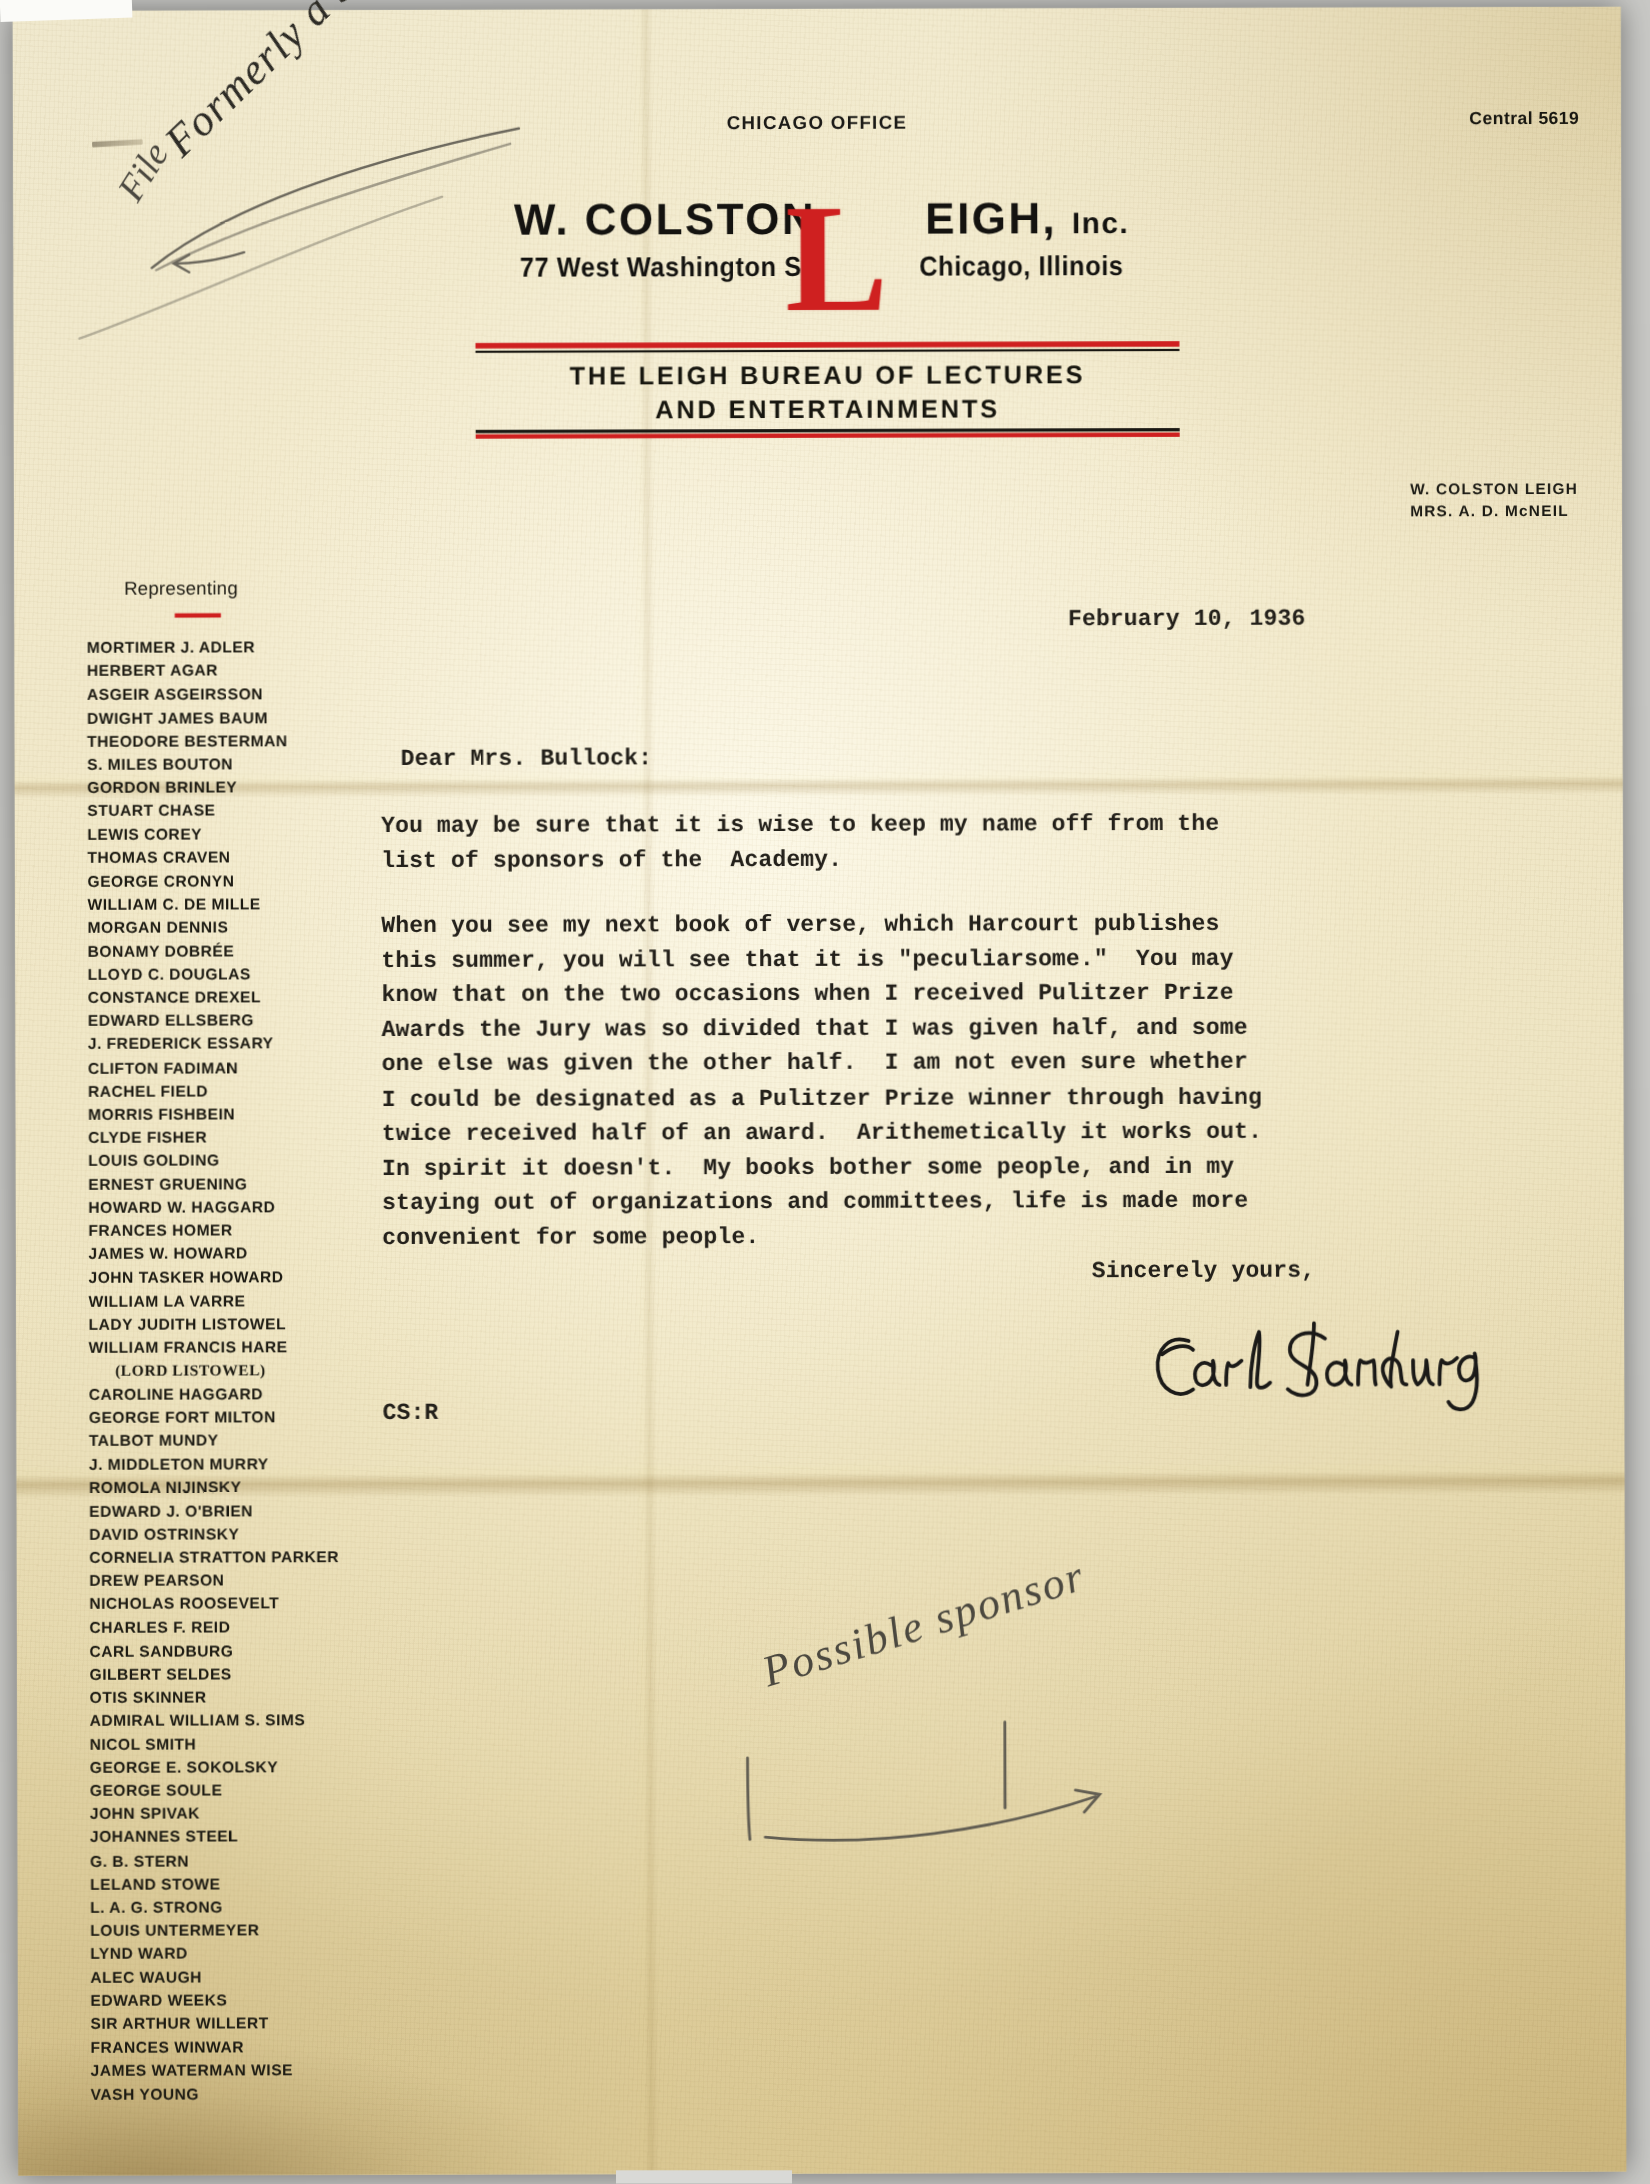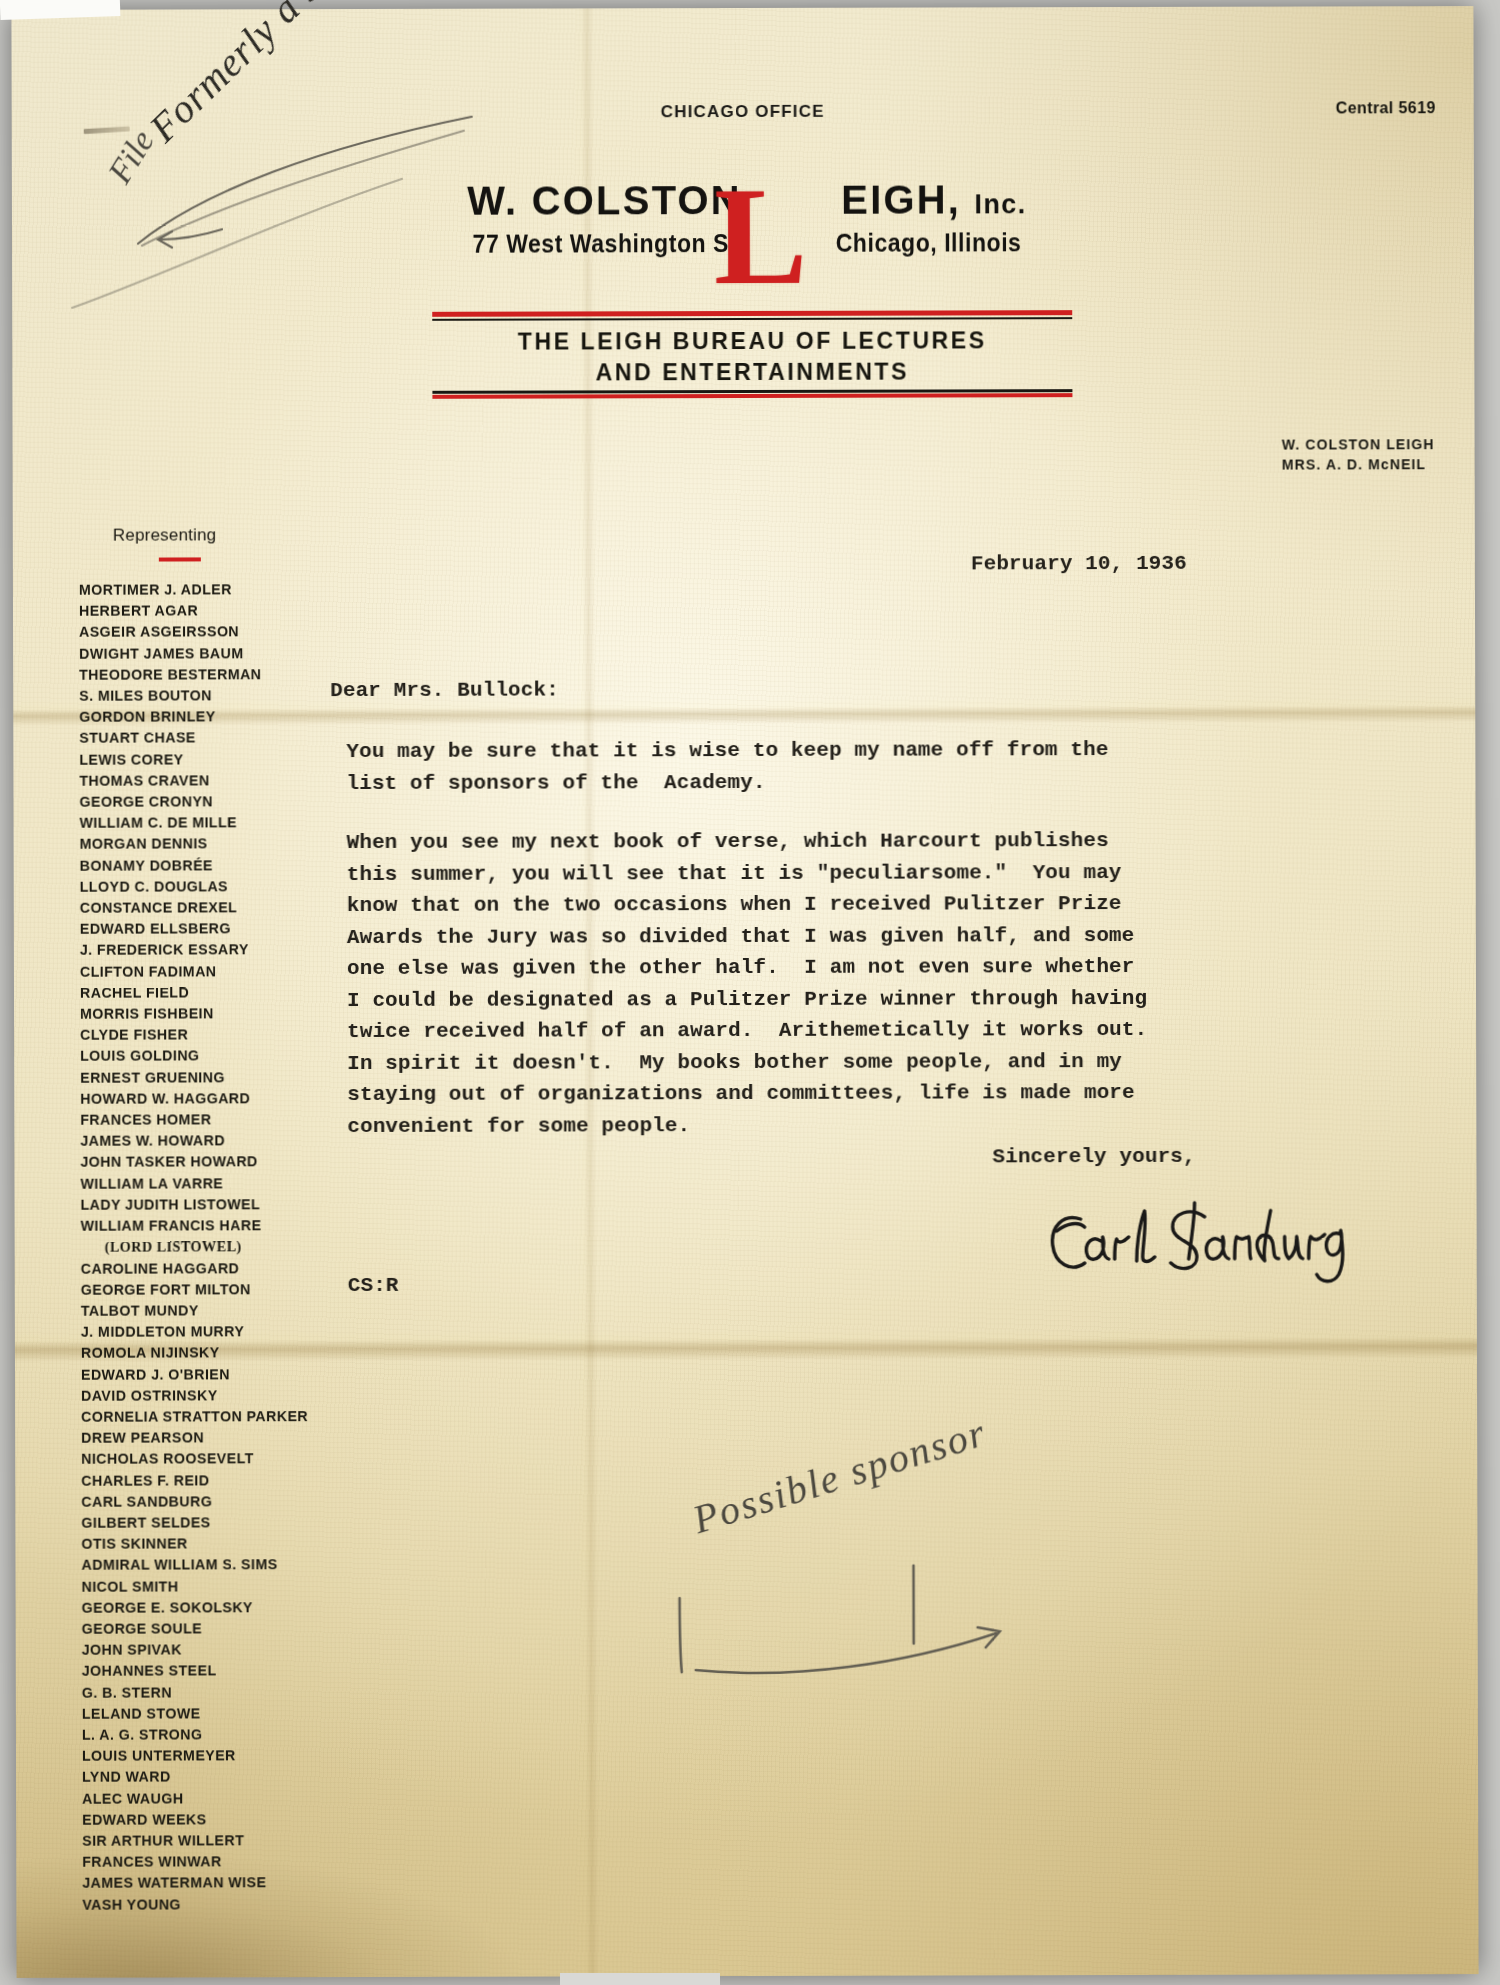--- a/index.html
+++ b/index.html
@@ -157,21 +157,21 @@
     font-family: "Liberation Mono", monospace;
     color: #23201a;
     font-weight: bold;
     letter-spacing: 0.1px;
   }
   .date {
     position: absolute; left: 958px; top: 545px;
     font-size: 21px;
   }
   .salutation {
-    position: absolute; left: 317px; top: 670px;
+    position: absolute; left: 351px; top: 670px;
     font-size: 21px;
     font-family: Liberation Mono, monospace;
   }
   .body-p {
     position: absolute; left: 333px; width: 940px;
     font-size: 21px; line-height: 31.5px; white-space: pre;
   }
   .body-p.p1 { top: 727px; }
   .body-p.p2 { top: 818px; }
   .closing {

